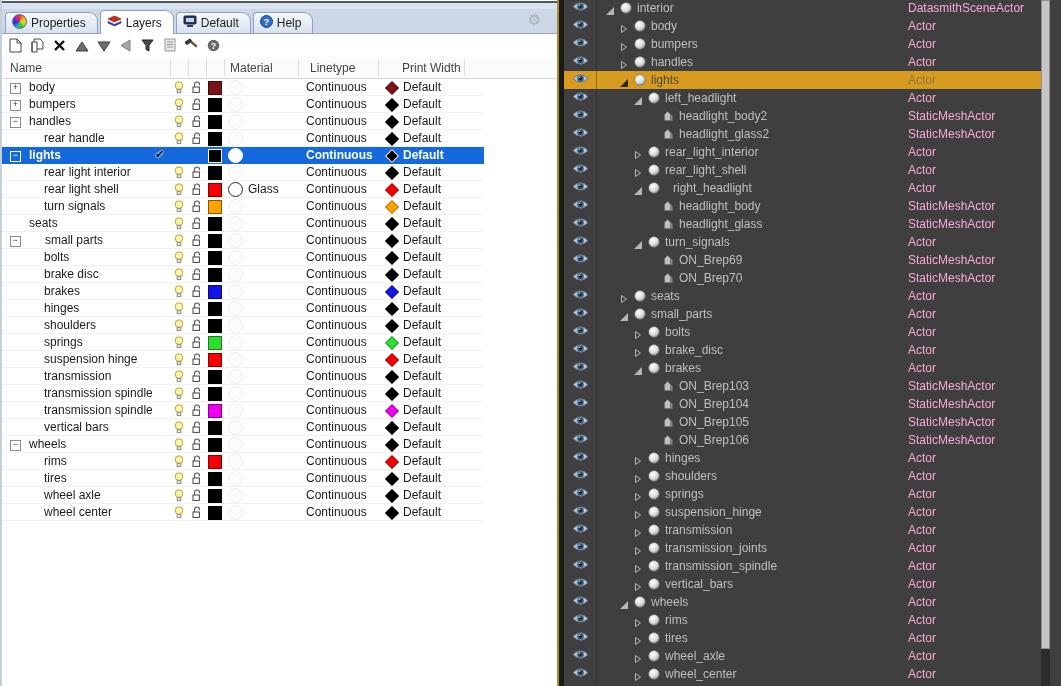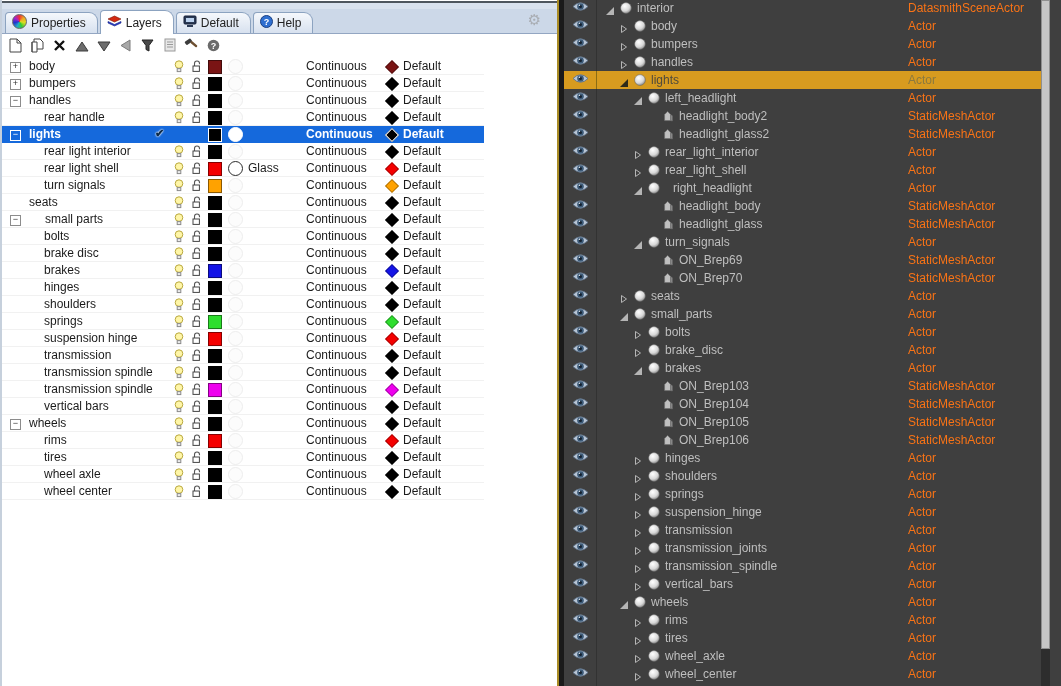--- a/index.html
+++ b/index.html
@@ -49,21 +49,21 @@
   .dark-strip{position:absolute;left:2px;top:0;width:5px;height:686px;background:#1a1a1a;}
   .orows{position:absolute;left:7px;top:-1px;width:477px;}
   .orow{position:relative;height:18px;font-size:12px;color:#bfbfbf;}
   .orow.selected{background:#d79b1f;color:#4f4a3c;}
   .eyecell{position:absolute;left:0;top:0;width:33px;height:18px;border-right:1px solid #323232;
            display:flex;align-items:center;justify-content:center;box-sizing:border-box;}
   .selected .eyecell{border-right-color:#8a6c14;}
   .oarrow{position:absolute;top:5px;width:8px;height:8px;}
   .oicon{position:absolute;top:3px;width:12px;height:12px;}
   .oname{position:absolute;top:2px;white-space:nowrap;}
-  .otype{position:absolute;left:344px;top:2px;color:#f97316;white-space:nowrap;}
+  .otype{position:absolute;left:344px;top:2px;color:#f9a8d4;white-space:nowrap;}
   .selected .otype{color:#8a793f;}
   .sb-track{position:absolute;left:484px;top:0;width:9px;height:686px;background:#2d2d2d;}
   .sb-thumb{position:absolute;left:484px;top:0;width:9px;height:649px;background:#c6c6c6;border:1px solid #8f8f8f;box-sizing:border-box;}
 </style>
 </head>
 <body>
 
 <div class="left-panel">
   <div class="top-strip"></div>
   <div class="tabbar">
@@ -145,20 +145,33 @@
             <rect x="6" y="5" width="8" height="2.4" rx="1" fill="#6d5032" transform="rotate(40 10 6)"></rect>
           </svg></span>
       </div>
       <div class="tbtn">
         <span><svg width="13" height="13" viewBox="0 0 13 13">
             <circle cx="6.5" cy="6.5" r="5.8" fill="#6a6a6a"></circle>
             <text x="6.5" y="9.5" font-size="9" font-weight="bold" fill="#fff" text-anchor="middle" font-family="Liberation Sans,sans-serif">?</text>
           </svg></span>
       </div>
     </div>
+  <div class="hdr">
+    <span class="hcell" style="left:8px">Name</span>
+    <span class="hcell" style="left:228px">Material</span>
+    <span class="hcell" style="left:308px">Linetype</span>
+    <span class="hcell" style="left:400px">Print Width</span>
+    <i class="hsep" style="left:168px"></i>
+      <i class="hsep" style="left:186px"></i>
+    <i class="hsep" style="left:204px"></i>
+      <i class="hsep" style="left:222px"></i>
+    <i class="hsep" style="left:296px"></i>
+      <i class="hsep" style="left:376px"></i>
+    <i class="hsep" style="left:462px"></i>
+  </div>
   <div class="lrows" id="lrows">
       <div class="lrow">
         <span class="expander">+</span>
         <span class="lname" style="left:27px">body</span>
         <span class="lbulb"><svg width="10" height="13" viewBox="0 0 10 13">
             <circle cx="5" cy="4.6" r="3.8" fill="#fff6a8" stroke="#b9a83e"></circle>
             <rect x="3.2" y="8.6" width="3.6" height="3" fill="#ececec" stroke="#8a8a8a"></rect>
           </svg></span>
         <span class="llock"><svg width="12" height="13" viewBox="0 0 12 13">
             <path d="M3.5 6 V3.4 Q3.5 1 6 1 Q8.5 1 8.5 3.4 V4.2" fill="none" stroke="#555" stroke-width="1.1"></path>

